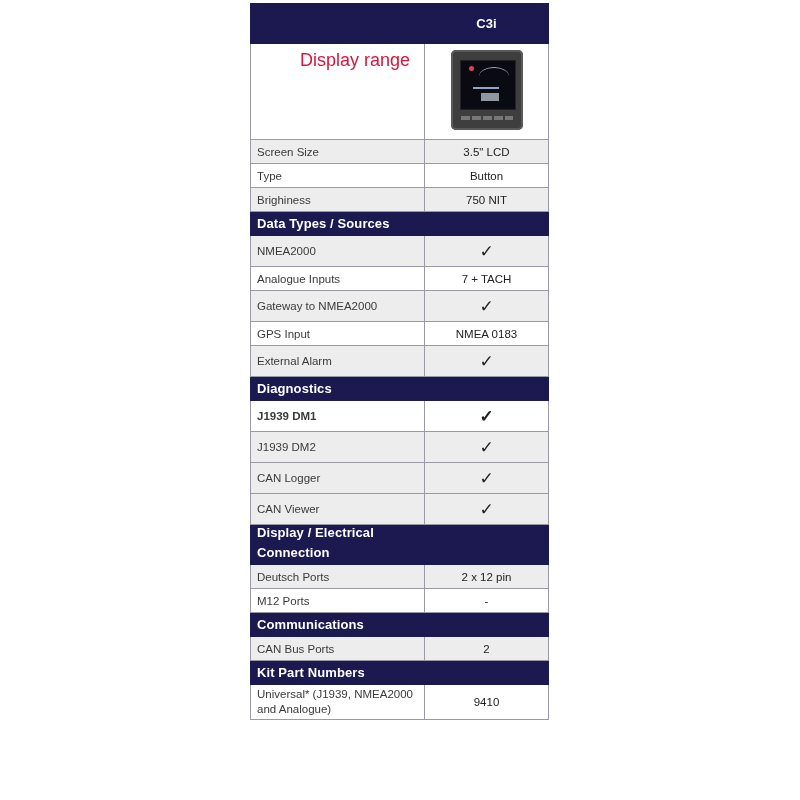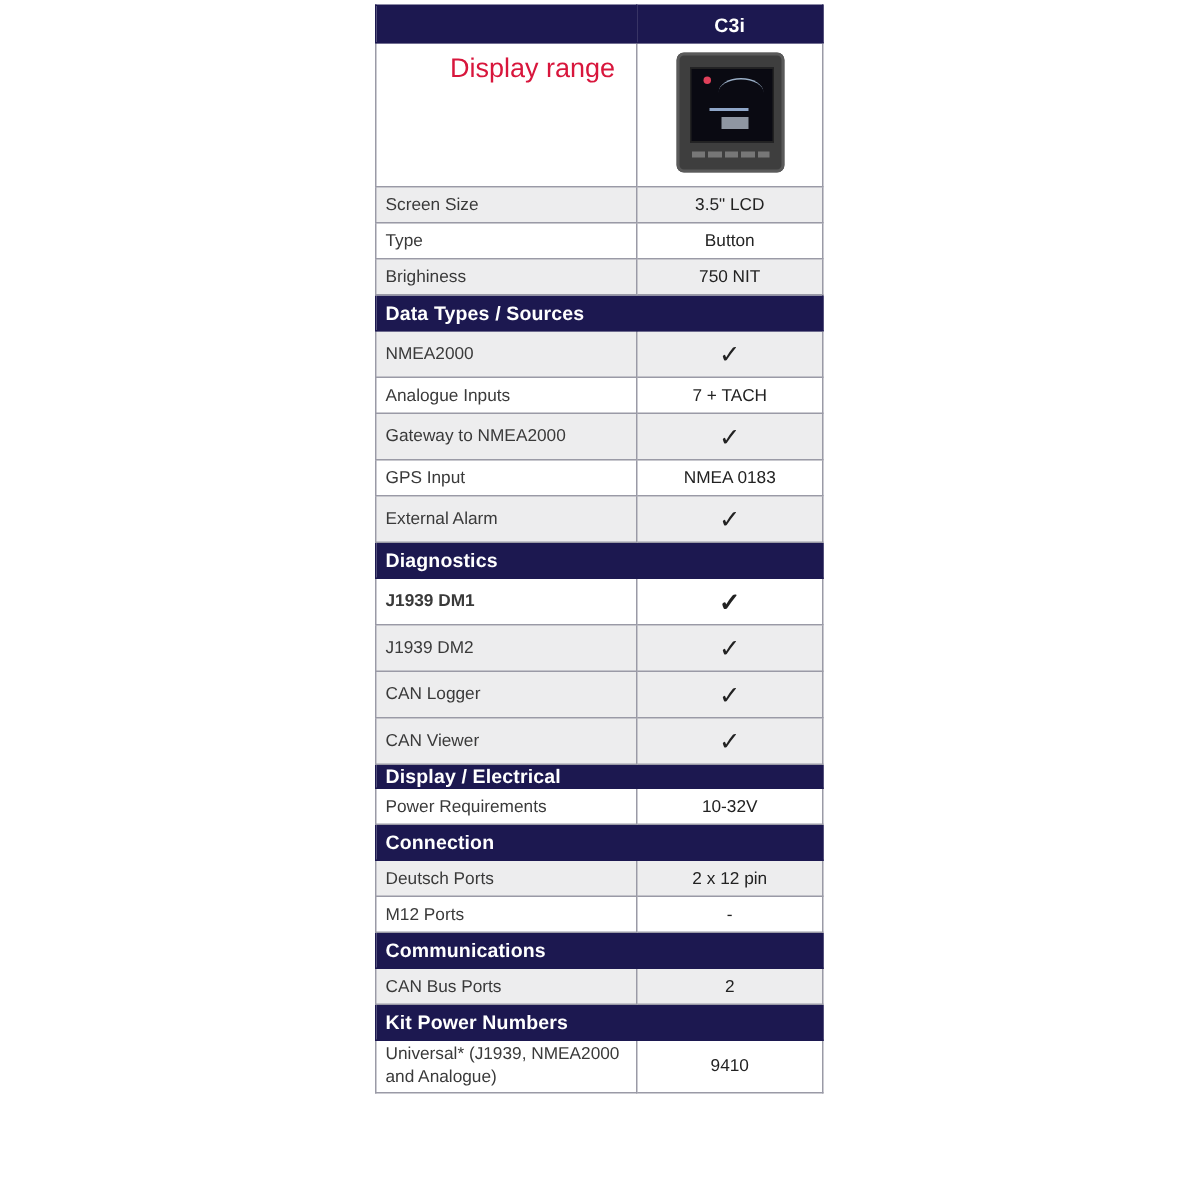--- a/index.html
+++ b/index.html
@@ -35,21 +35,21 @@
 </head>
 <body>
 
 <div class="sheet">
 <table>
   <colgroup>
         <col class="c1">
         <col class="c2">
       </colgroup>
   <tbody>
-        <tr class="hdr" style="height:25px;">
+        <tr class="hdr" style="height:40px;">
     <td></td>
     <td class="val">C3i</td>
   </tr>
   <tr class="title">
     <td>
       <span class="display-range">Display range</span>
     </td>
     <td>
       <div class="device">
         <div class="screen">
@@ -116,24 +116,20 @@
     <td class="val check">✓</td>
   </tr>
   <tr class="tall grey">
     <td>CAN Viewer</td>
     <td class="val check">✓</td>
   </tr>
 
   <tr class="hdr" style="height:16px;">
     <td colspan="2">Display / Electrical</td>
   </tr>
-  <tr class="row">
-    <td>Power Requirements</td>
-    <td class="val">10-32V</td>
-  </tr>
 
   <tr class="hdr" style="height:24px;">
     <td colspan="2">Connection</td>
   </tr>
   <tr class="row grey">
     <td>Deutsch Ports</td>
     <td class="val">2 x 12 pin</td>
   </tr>
   <tr class="row">
     <td>M12 Ports</td>
@@ -142,21 +138,21 @@
 
   <tr class="hdr" style="height:24px;">
     <td colspan="2">Communications</td>
   </tr>
   <tr class="row grey">
     <td>CAN Bus Ports</td>
     <td class="val">2</td>
   </tr>
 
   <tr class="hdr" style="height:24px;">
-    <td colspan="2">Kit Power Numbers</td>
+    <td colspan="2">Kit Part Numbers</td>
   </tr>
   <tr class="last">
     <td>Universal* (J1939, NMEA2000 and Analogue)</td>
     <td class="val">9410</td>
   </tr>
 </tbody>
     </table>
 </div>
 
 </body></html>

